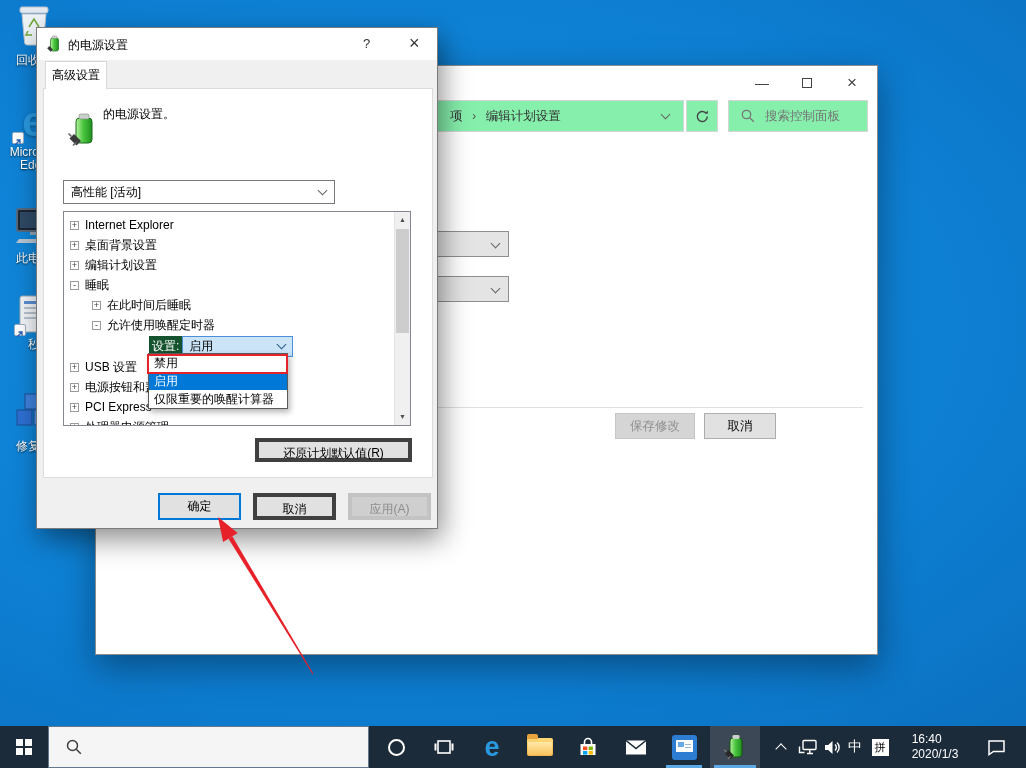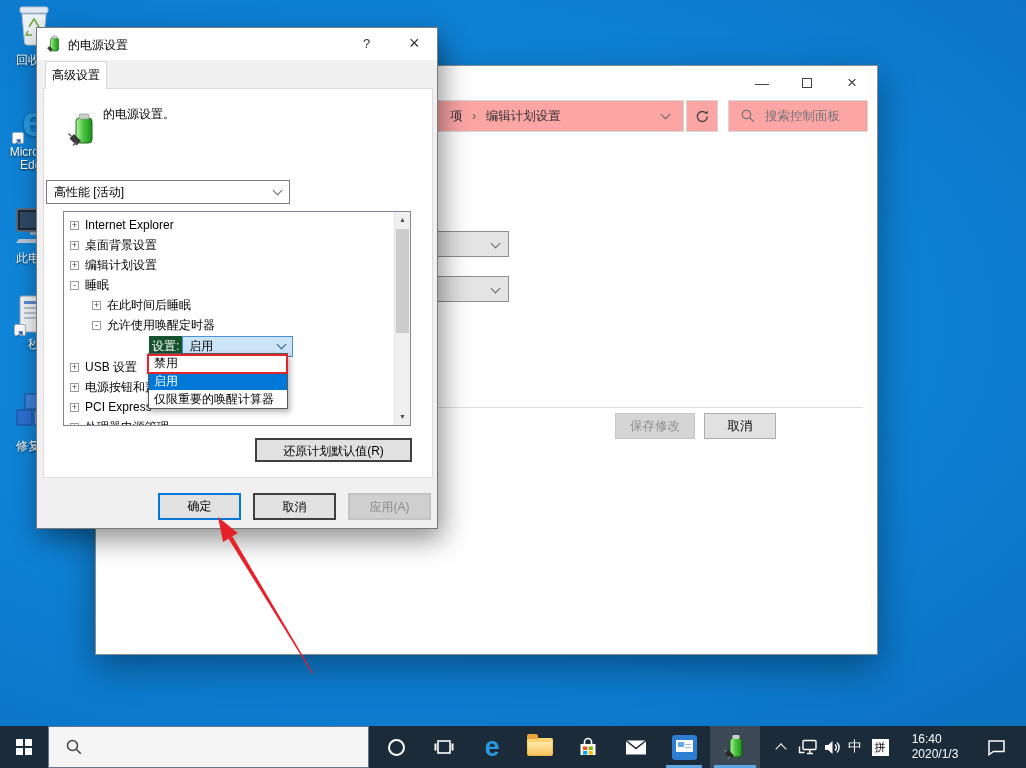--- a/index.html
+++ b/index.html
@@ -8,21 +8,21 @@
     background:radial-gradient(ellipse 120% 95% at 38% 42%, #1592e4 0%, #0d7ed2 48%, #0a64b0 100%);}
   .abs{position:absolute}
   
   .dicon{position:absolute;width:64px;text-align:center;z-index:1}
   .di-label{color:#fff;font-size:12px;text-shadow:0 1px 2px rgba(0,0,0,.8);margin-top:2px;line-height:13px}
   .badge{position:absolute;left:12px;bottom:0;width:12px;height:12px;background:#fff;border:1px solid #9db1c4;border-radius:2px}
   
   .cpwin{position:absolute;left:95px;top:65px;width:783px;height:590px;background:#fff;
     border:1px solid #8c8c8c;box-shadow:0 12px 34px rgba(0,0,0,.38);z-index:2}
   .capbtn{position:absolute;top:6px;width:30px;height:22px;color:#444;font-size:14px;text-align:center;line-height:22px}
-  .tbbox{position:absolute;top:34px;height:32px;border:1px solid #d6d6d6;background:#fca5a5;font-size:12.5px;color:#333;display:flex;align-items:center}
+  .tbbox{position:absolute;top:34px;height:32px;border:1px solid #d6d6d6;background:#86efac;font-size:12.5px;color:#333;display:flex;align-items:center}
   .chev{display:inline-block;width:7px;height:7px;border-right:1.5px solid #666;border-bottom:1.5px solid #666;transform:rotate(45deg);margin-top:-3px}
   .cbx{position:absolute;width:148px;height:26px;background:#e4e4e4;border:1px solid #8f8f8f}
   .cbx .chev{position:absolute;right:9px;top:11px}
   .wbtn{position:absolute;height:26px;font-size:12.5px;text-align:center;line-height:24px}
   
   .dlg{position:absolute;left:36px;top:27px;width:402px;height:502px;background:#f0f0f0;
     border:1px solid #7a7a7a;box-shadow:4px 10px 26px rgba(0,0,0,.45);z-index:3;font-size:12px;color:#000}
   .dtitle{position:absolute;left:0;top:0;right:0;height:32px;background:#fff}
   .tab{position:absolute;left:8px;top:33px;width:62px;height:28px;background:#fff;border:1px solid #d9d9d9;border-bottom:none;
     text-align:center;line-height:26px;z-index:2}
@@ -37,21 +37,21 @@
   .sarr{position:absolute;left:0;width:15px;height:16px;color:#505050;font-size:7px;text-align:center;line-height:16px}
   .sthumb{position:absolute;left:1px;top:17px;width:13px;height:104px;background:#cdcdcd}
   .srow{display:flex;align-items:center;height:22px;padding-left:85px}
   .slabel{background:#14532d;color:#fff;padding:3px 3px;line-height:15px}
   .scombo{position:relative;width:111px;height:21px;background:#cbe4f8;border:1px solid #4a90d9;line-height:19px;padding-left:6px}
   .scombo .chev{position:absolute;right:7px;top:7px;border-color:#2b5d8c}
   .popup{position:absolute;left:111px;top:325px;width:140px;background:#fff;border:1px solid #5a5a5a;z-index:5;box-shadow:2px 3px 6px rgba(0,0,0,.3)}
   .pitem{height:18px;line-height:18px;padding-left:5px;white-space:nowrap}
   .psel{background:#0078d7;color:#fff}
   .redbox{position:absolute;left:-2px;top:0px;width:141px;height:20px;border:2.5px solid #e3242b;z-index:6;pointer-events:none}
-  .dbtn{position:absolute;height:27px;background:#e1e1e1;border:2px solid #404040;text-align:center;line-height:25px}
+  .dbtn{position:absolute;height:27px;background:#e1e1e1;border:4px solid #404040;text-align:center;line-height:25px}
   
   .taskbar{position:absolute;left:0;bottom:0;width:1026px;height:42px;background:#1c2b3a;z-index:10;color:#fff}
   .tcell{position:absolute;top:0;height:42px;display:flex;align-items:center;justify-content:center}
   .underline{position:absolute;left:4px;right:4px;bottom:0;height:3px;background:#5ca9e6}
   .trayicon{stroke:#fff;fill:none;stroke-width:1.4}
   .imebox{width:17px;height:17px;background:#fff;color:#000;font-size:11px;text-align:center;line-height:17px}
   .clock{font-size:12px;line-height:15px;text-align:left}
   .startsq{width:7px;height:7px;background:#fff}
   .arrowsvg{position:absolute;left:0;top:0;width:1026px;height:768px;z-index:7;pointer-events:none}
 </style>
@@ -188,21 +188,21 @@
     <svg width="32" height="38" style="position:absolute;left:30px;top:84px;z-index:2">
       <rect x="9" y="6" width="16" height="25" rx="3.5" fill="url(#batg)" stroke="#1a6b1a"></rect>
       <rect x="12" y="2" width="10" height="5" rx="1.5" fill="#c9cfc9" stroke="#8a8f8a" stroke-width=".7"></rect>
       <path d="M7 22l7 7-4.5 4.5-7-7z" fill="#3a3a3a"></path>
       <path d="M4.5 24.5l-3-3M9.5 30l-3.5 3.5" stroke="#666" stroke-width="1.6"></path>
     </svg>
     <div style="position:absolute;left:66px;top:77px;line-height:19px;z-index:2">
       <div>的电源设置。</div>
     </div>
 
-    <div class="combo" style="left:9px;top:152px;width:244px;height:24px;z-index:2">
+    <div class="combo" style="left:26px;top:152px;width:272px;height:24px;z-index:2">
       <span>高性能 [活动]</span><span class="chev"></span>
     </div>
 
     <div class="listbox">
       <div style="padding-top:3px;width:331px">
         <div class="trow t0">
             <span class="exp">+</span>
             <span>Internet Explorer</span>
           </div>
         <div class="trow t0">

